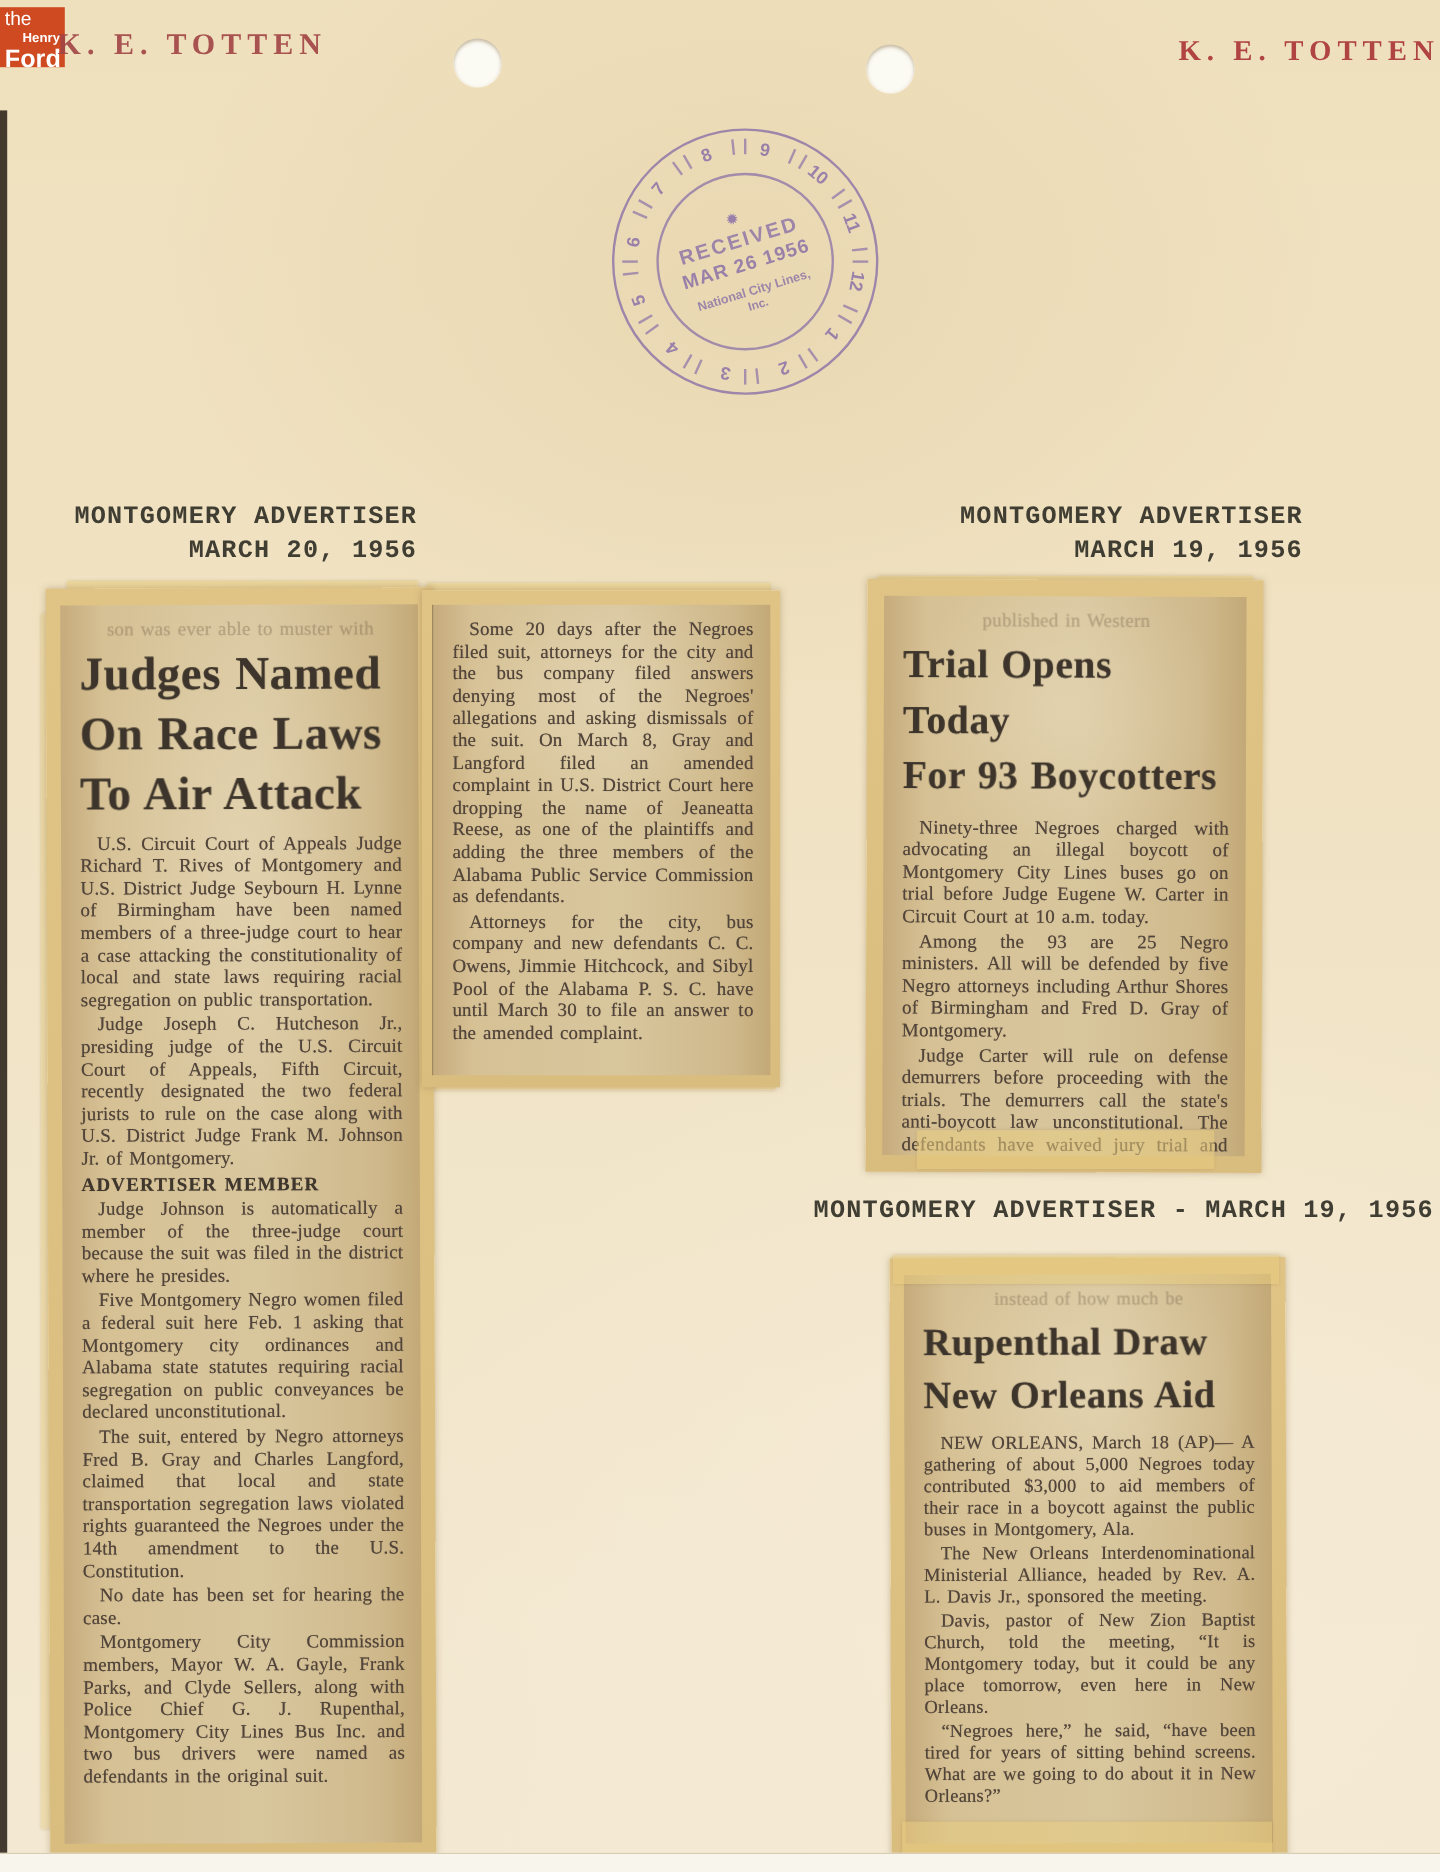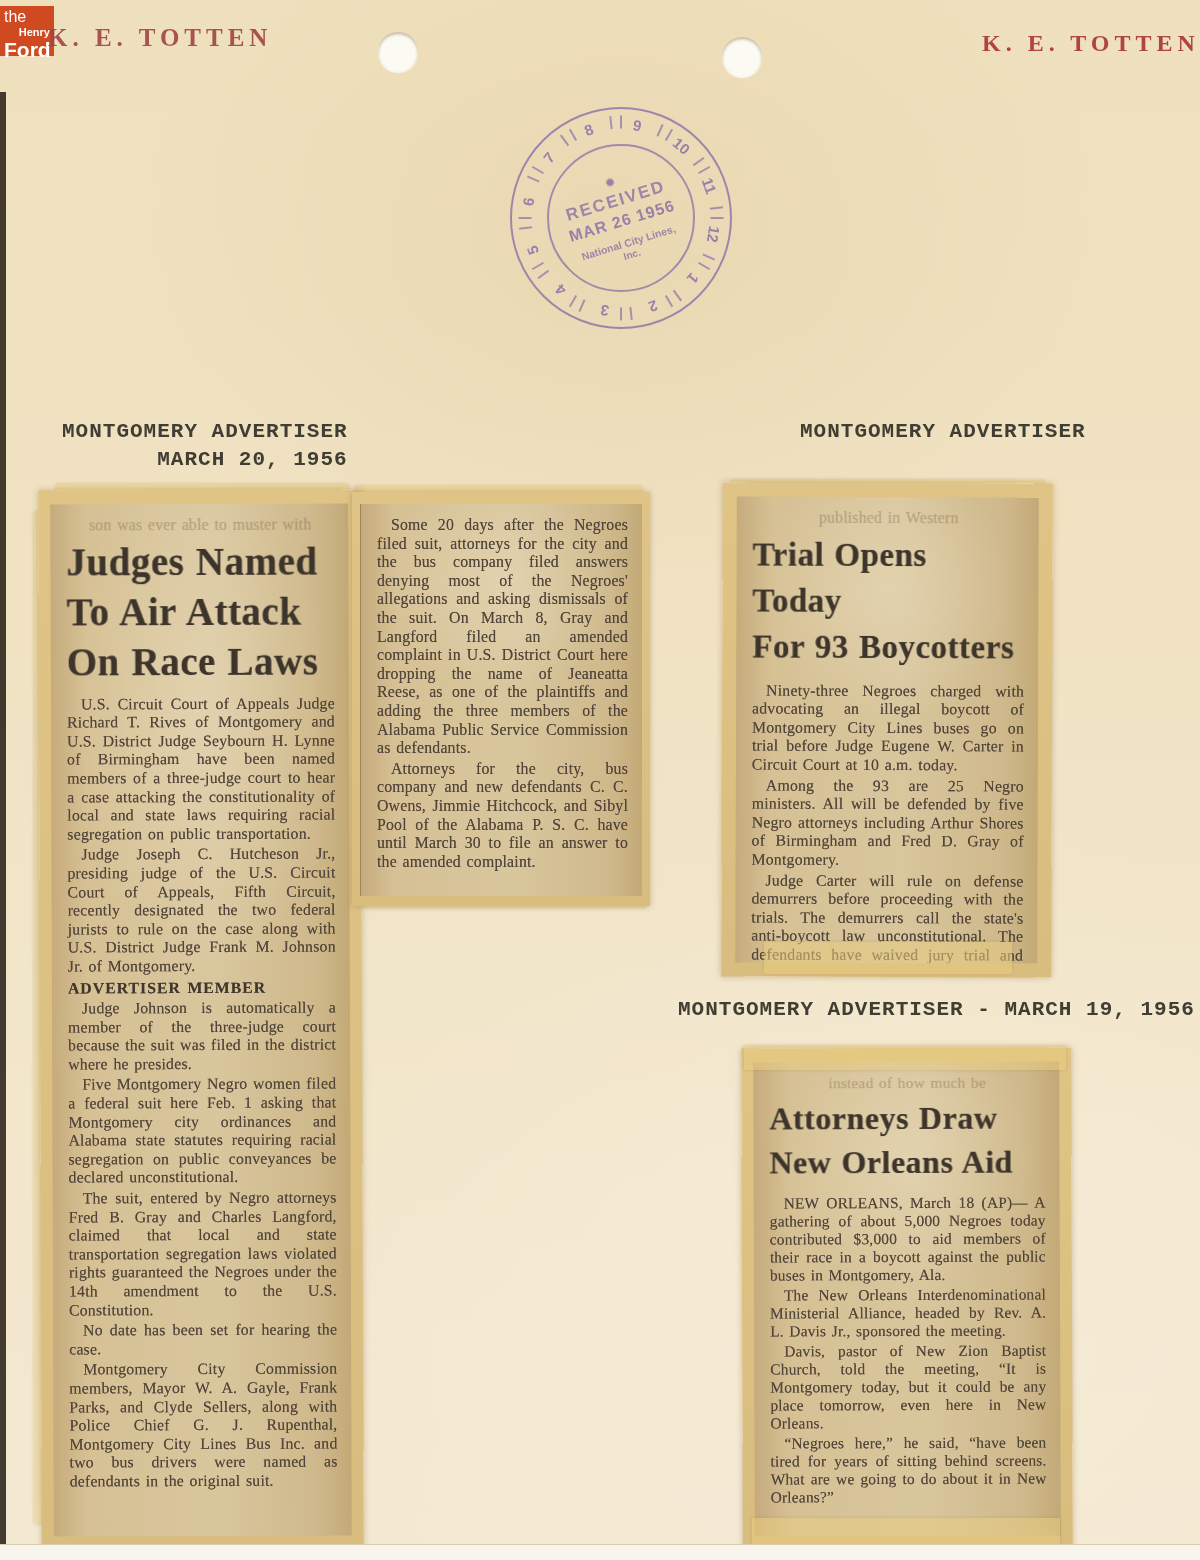--- a/index.html
+++ b/index.html
@@ -164,36 +164,37 @@
       <div class="stamp-l4">Inc.</div>
     </div>
   </div>
 
   <div class="typed hl">
     <div>MONTGOMERY ADVERTISER</div>
     <div>MARCH 20, 1956</div>
   </div>
   <div class="typed hr">
     <div>MONTGOMERY ADVERTISER</div>
+    <div>MARCH 19, 1956</div>
   </div>
   <div class="typed hm">MONTGOMERY ADVERTISER - MARCH 19, 1956</div>
 
   <div class="tape t1"></div>
   <div class="tape t2"></div>
   <div class="tape t3"></div>
   <div class="tape t4"></div>
   <div class="tape t8"></div>
 
   <div class="clip judges-a">
     <div class="news judges-a">
       <div class="ghost">son was ever able to muster with</div>
       <div class="headline judges-hl">
         <div>Judges Named</div>
+        <div>On Race Laws</div>
         <div>To Air Attack</div>
-        <div>On Race Laws</div>
       </div>
       <p>U.S. Circuit Court of Appeals Judge Richard T. Rives of Montgomery and U.S. District Judge Seybourn H. Lynne of Birmingham have been named members of a three-judge court to hear a case attacking the constitutionality of local and state laws requiring racial segregation on public transportation.</p>
       <p>Judge Joseph C. Hutcheson Jr., presiding judge of the U.S. Circuit Court of Appeals, Fifth Circuit, recently designated the two federal jurists to rule on the case along with U.S. District Judge Frank M. Johnson Jr. of Montgomery.</p>
       <div class="subhead">ADVERTISER MEMBER</div>
       <p>Judge Johnson is automatically a member of the three-judge court because the suit was filed in the district where he presides.</p>
       <p>Five Montgomery Negro women filed a federal suit here Feb. 1 asking that Montgomery city ordinances and Alabama state statutes requiring racial segregation on public conveyances be declared unconstitutional.</p>
       <p>The suit, entered by Negro attorneys Fred B. Gray and Charles Langford, claimed that local and state transportation segregation laws violated rights guaranteed the Negroes under the 14th amendment to the U.S. Constitution.</p>
       <p>No date has been set for hearing the case.</p>
       <p>Montgomery City Commission members, Mayor W. A. Gayle, Frank Parks, and Clyde Sellers, along with Police Chief G. J. Rupenthal, Montgomery City Lines Bus Inc. and two bus drivers were named as defendants in the original suit.</p>
     </div>
@@ -217,21 +218,21 @@
       <p>Among the 93 are 25 Negro ministers. All will be defended by five Negro attorneys including Arthur Shores of Birmingham and Fred D. Gray of Montgomery.</p>
       <p>Judge Carter will rule on defense demurrers before proceeding with the trials. The demurrers call the state's anti-boycott law unconstitutional. The defendants have waived jury trial and Carter will rule on guilt or innocnece of the 93 Negroes.</p>
     </div>
   </div>
   <div class="tape t5"></div>
 
   <div class="clip norleans">
     <div class="news norleans">
       <div class="ghost">instead of how much be</div>
       <div class="headline no-hl">
-        <div>Attorneys Draw</div>
+        <div>Rupenthal Draw</div>
         <div>New Orleans Aid</div>
       </div>
       <p>NEW ORLEANS, March 18 (AP)— A gathering of about 5,000 Negroes today contributed $3,000 to aid members of their race in a boycott against the public buses in Montgomery, Ala.</p>
       <p>The New Orleans Interdenominational Ministerial Alliance, headed by Rev. A. L. Davis Jr., sponsored the meeting.</p>
       <p>Davis, pastor of New Zion Baptist Church, told the meeting, “It is Montgomery today, but it could be any place tomorrow, even here in New Orleans.</p>
       <p>“Negroes here,” he said, “have been tired for years of sitting behind screens. What are we going to do about it in New Orleans?”</p>
     </div>
   </div>
   <div class="tape t6"></div>
   <div class="tape t7"></div>

